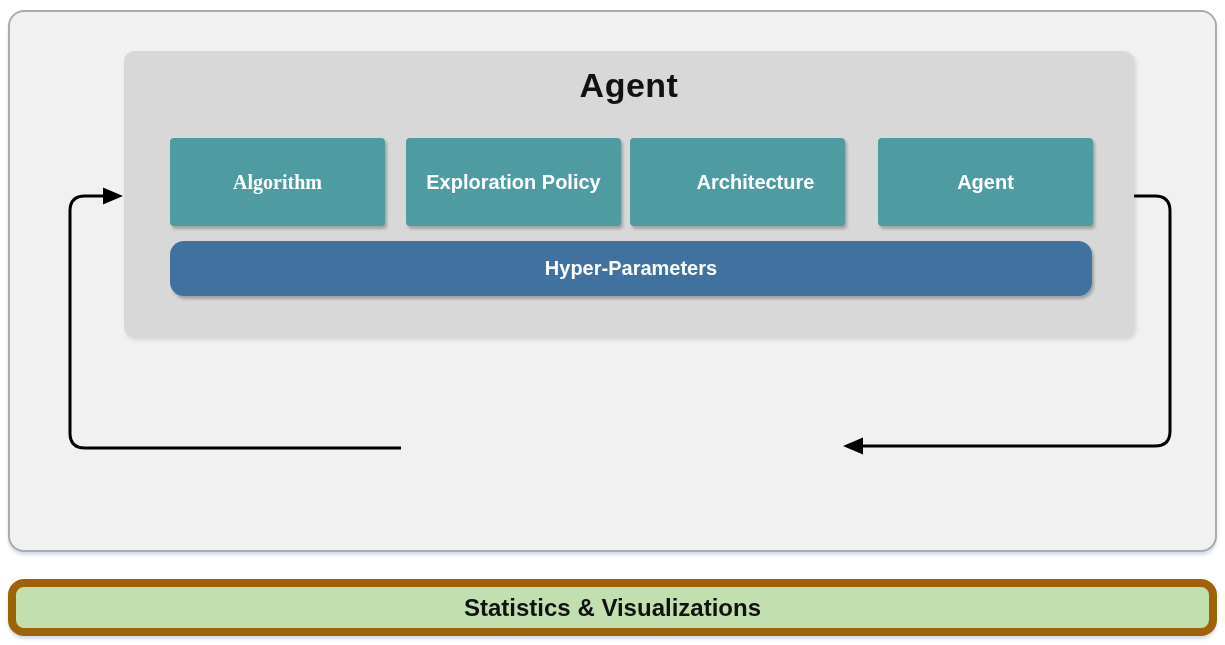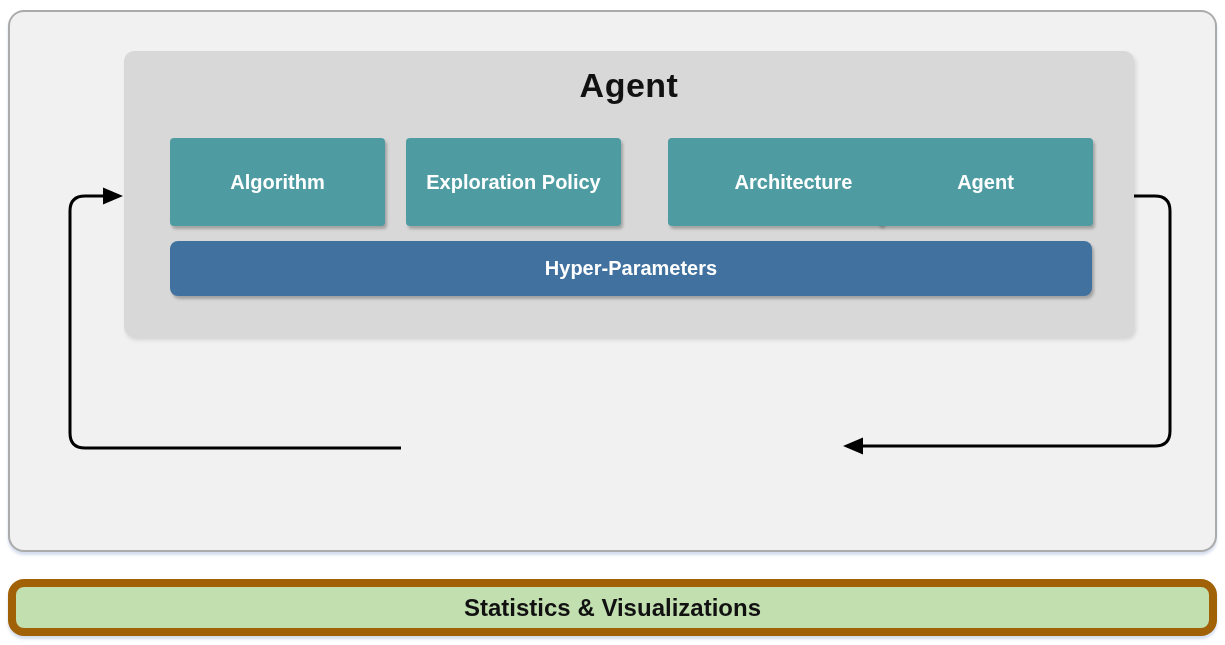--- a/index.html
+++ b/index.html
@@ -37,29 +37,29 @@
   }
 
   
   .component-box{
     position:absolute;top:138px;width:215px;height:88px;
     background:var(--teal);border-radius:4px;
     display:flex;align-items:center;justify-content:center;
     color:#ffffff;font-size:20px;font-weight:bold;text-align:center;
     box-shadow:2px 3px 3px rgba(0,0,0,0.25);
   }
-  .comp-0{left:170px;}
+  .comp-0{left:170px;font-family:Liberation Serif, serif;}
   .comp-1{left:406px;}
-  .comp-2{left:668px;padding-left:36px;}
+  .comp-2{left:630px;padding-left:36px;}
   .comp-3{left:878px;}
 
   
   .hyper-bar{
     position:absolute;left:170px;top:241px;width:922px;height:55px;
-    background:var(--blue);border-radius:8px;
+    background:var(--blue);border-radius:14px;
     display:flex;align-items:center;justify-content:center;
     color:#ffffff;font-size:20px;font-weight:bold;
     box-shadow:2px 3px 3px rgba(0,0,0,0.25);
   }
 
   
   .environment-box{
     position:absolute;left:401px;top:387px;width:440px;height:120px;
     background:var(--agent-bg);border-radius:12px;
     display:flex;align-items:center;justify-content:center;

